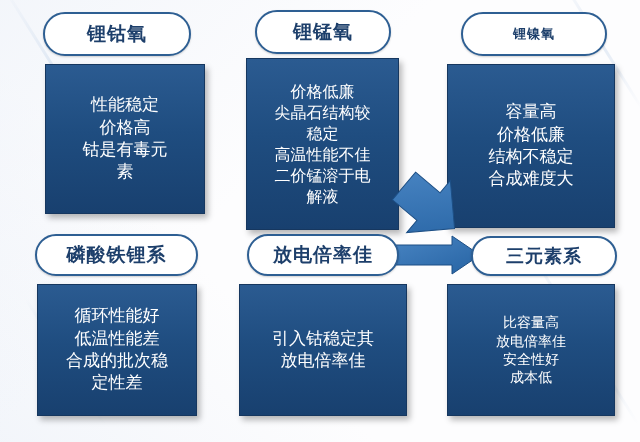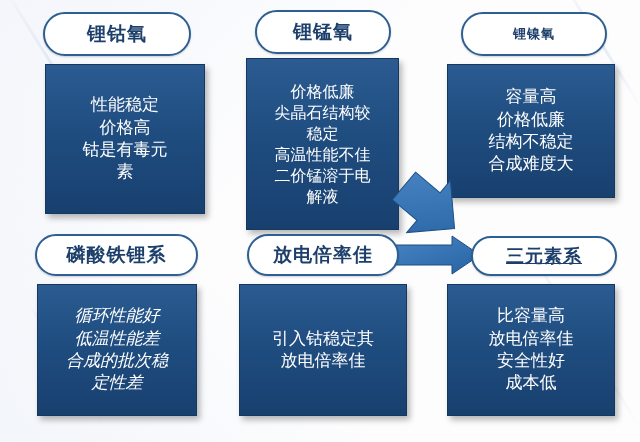--- a/index.html
+++ b/index.html
@@ -118,47 +118,47 @@
 素</span>
   </div>
   <div class="card" style="left:246px; top:58px; width:153px; height:172px; font-size:16px;">
     <span class="txt">价格低廉
 尖晶石结构较
 稳定
 高温性能不佳
 二价锰溶于电
 解液</span>
   </div>
-  <div class="card" style="left:447px; top:64px; width:168px; height:134px; font-size:17px;">
+  <div class="card" style="left:447px; top:64px; width:168px; height:164px; font-size:17px;">
     <span class="txt">容量高
 价格低廉
 结构不稳定
 合成难度大</span>
   </div>
 
   <div class="pill" style="left:35px; top:234px; width:163px; height:42px; font-size:19px;">
     <span>磷酸铁锂系</span>
   </div>
   <div class="pill" style="left:247px; top:234px; width:152px; height:42px; font-size:19px;">
     <span>放电倍率佳</span>
   </div>
-  <div class="pill" style="left:471px; top:236px; width:146px; height:40px; font-size:18px;text-decoration:underline;">
+  <div class="pill" style="left:471px; top:236px; width:146px; height:40px; font-size:18px;">
     <span>三元素系</span>
   </div>
 
-  <div class="card" style="left:37px; top:284px; width:160px; height:132px; font-size:17px;font-style:italic;">
+  <div class="card" style="left:37px; top:284px; width:160px; height:132px; font-size:17px;">
     <span class="txt">循环性能好
 低温性能差
 合成的批次稳
 定性差</span>
   </div>
   <div class="card" style="left:239px; top:284px; width:168px; height:132px; font-size:17px;">
     <span class="txt">引入钴稳定其
 放电倍率佳</span>
   </div>
-  <div class="card" style="left:447px; top:284px; width:168px; height:132px; font-size:17px;">
+  <div class="card" style="left:447px; top:284px; width:168px; height:132px; font-size:14px;">
     <span class="txt">比容量高
 放电倍率佳
 安全性好
 成本低</span>
   </div>
 
 </div>
 
 </body></html>

